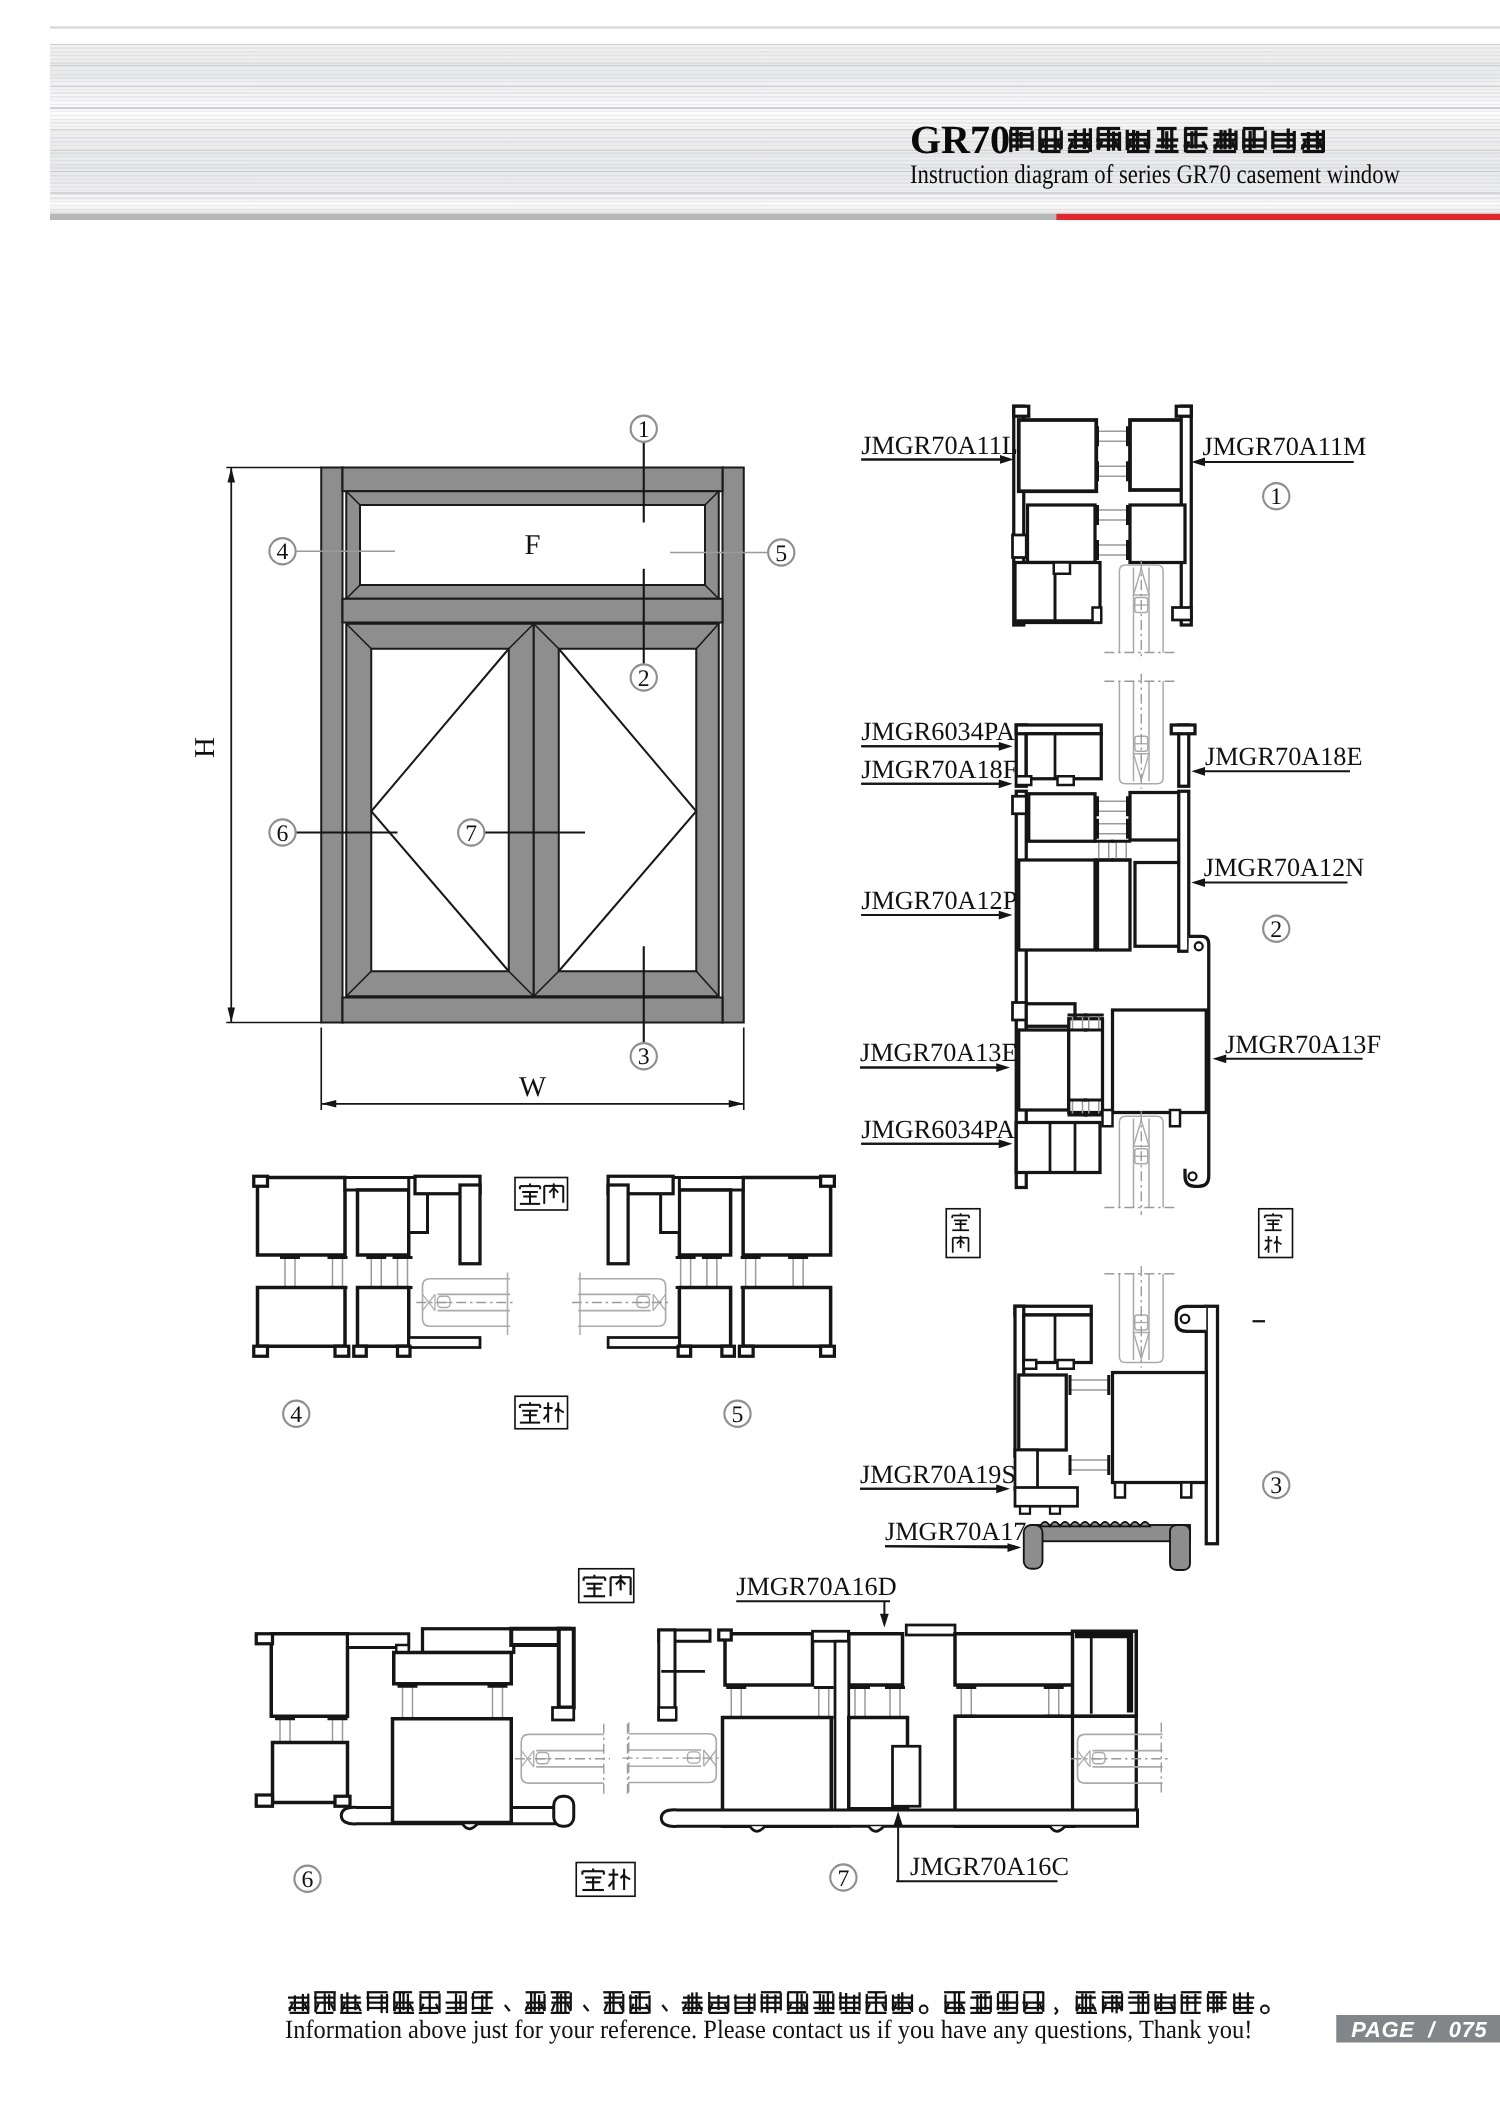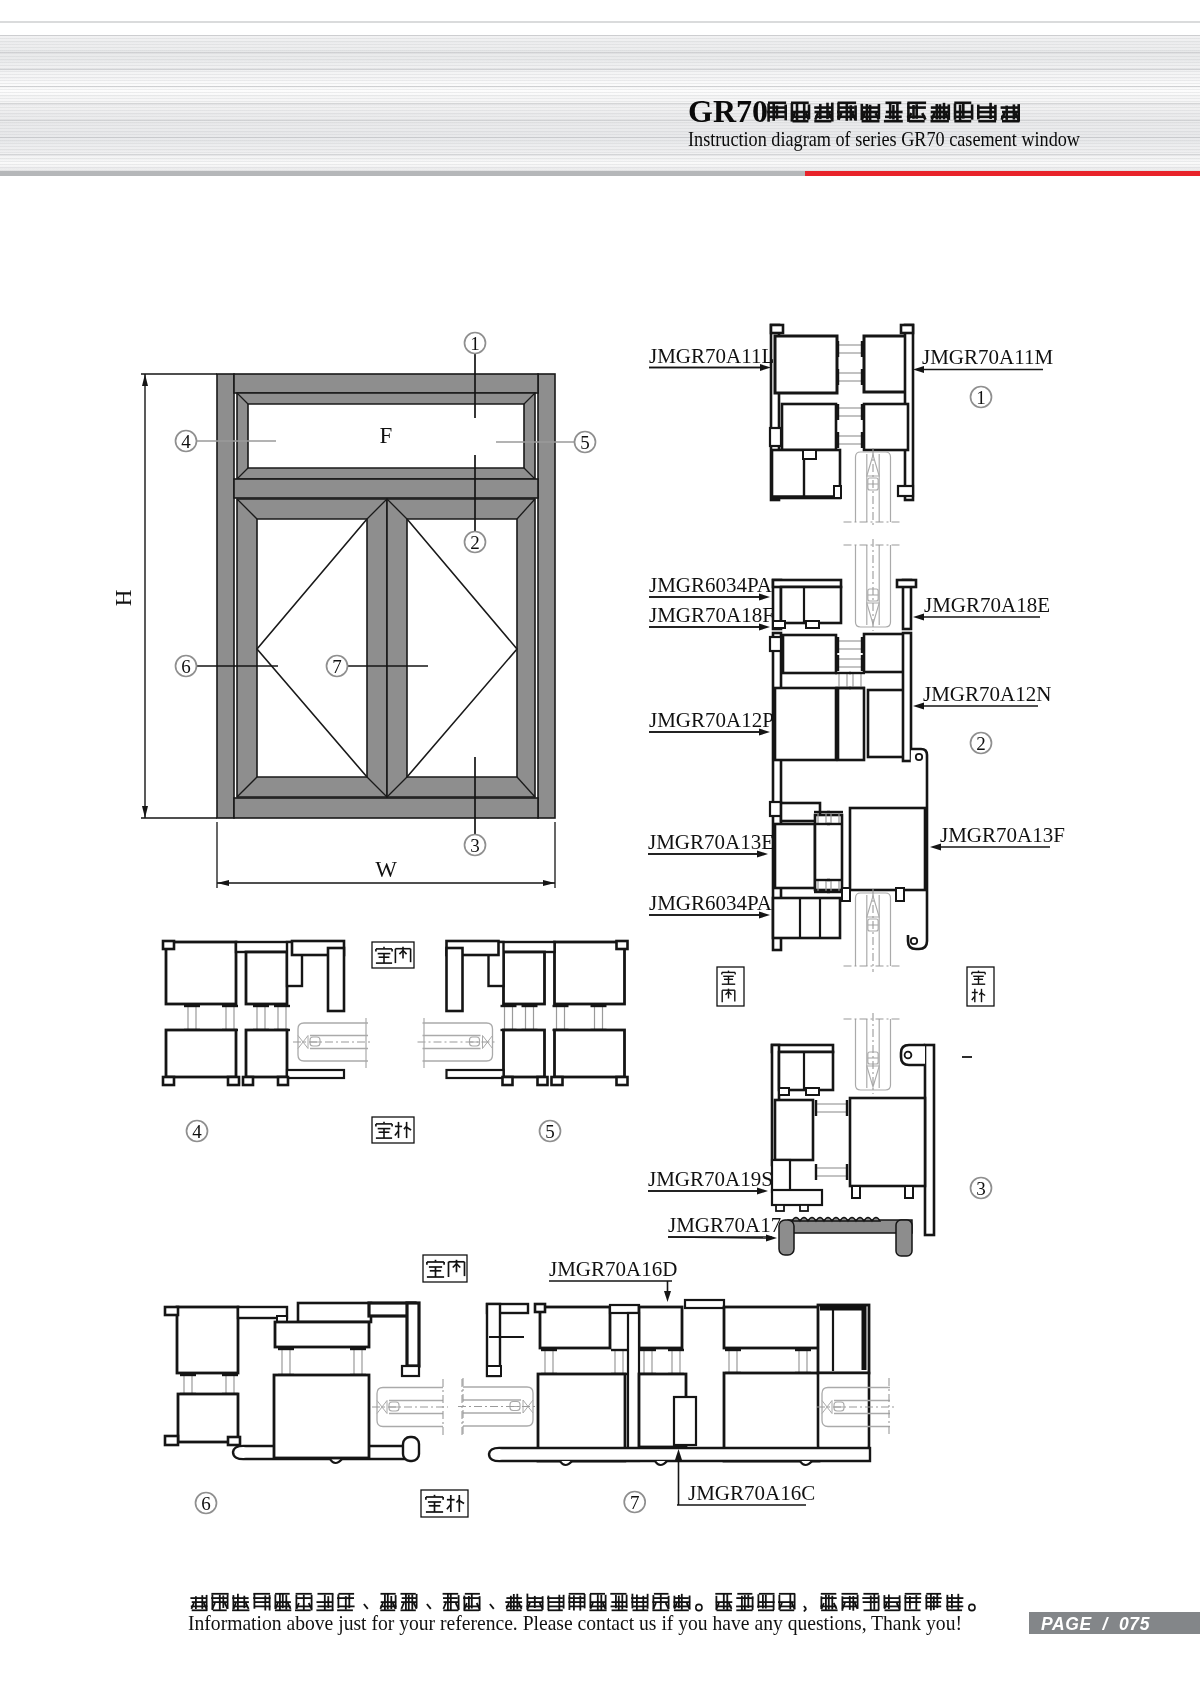--- a/index.html
+++ b/index.html
@@ -1,16 +1,16 @@
 <!DOCTYPE html>
 <html><head>
 <meta charset="utf-8">
 <style>
   html,body {margin:0;padding:0;width:1200px;height:1697px;background:#ffffff;overflow:hidden;-webkit-font-smoothing:antialiased;}
-  #page {position:relative;width:976px;height:1697px;font-family:"Liberation Serif",serif;}
+  #page {position:relative;width:976px;height:1697px;font-family:"Liberation Serif",serif;margin-left:40px;}
   .topline {position:absolute;left:0;top:21px;width:1200px;height:2px;background:#dadbdc;}
   .stripes {position:absolute;left:0;top:35px;width:1200px;height:136px;
     background:
       repeating-linear-gradient(180deg, rgba(175,177,180,0.45) 0px, rgba(175,177,180,0.45) 1px, rgba(255,255,255,0) 1px, rgba(255,255,255,0) 17px),
       repeating-linear-gradient(180deg, rgba(190,192,195,0.25) 0px, rgba(190,192,195,0.25) 1px, rgba(255,255,255,0) 1px, rgba(255,255,255,0) 3px),
       repeating-linear-gradient(180deg, rgba(255,255,255,0) 0px, rgba(255,255,255,0) 6px, rgba(205,207,210,0.18) 7px, rgba(255,255,255,0) 9px),
       linear-gradient(180deg, #f2f2f3 0px, #e9eaeb 22px, #f6f6f7 42px, #fdfdfd 55px, #ededee 78px, #e8e9eb 103px, #f2f2f3 120px, #fafafa 128px, #ececed 136px);}
 </style>
 </head>
 <body>

